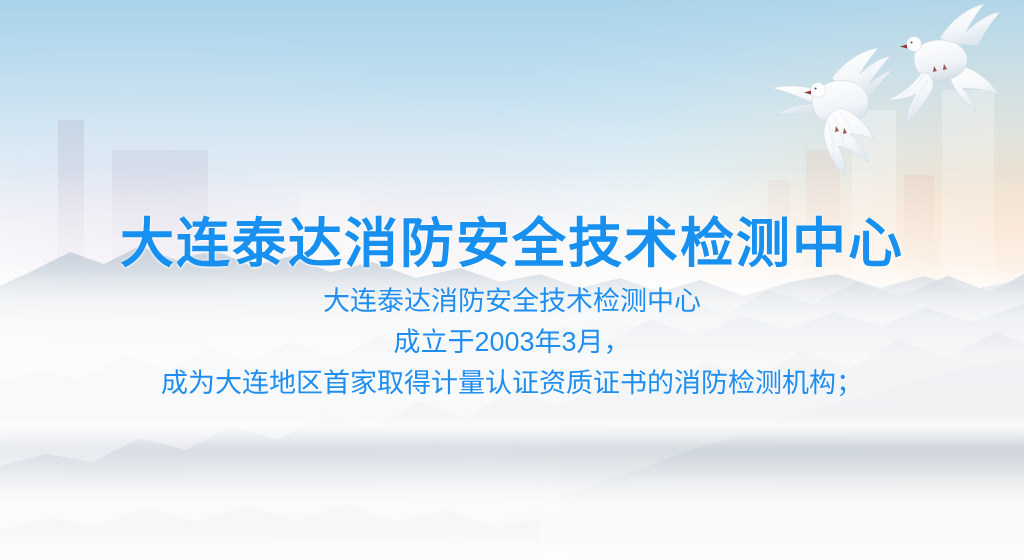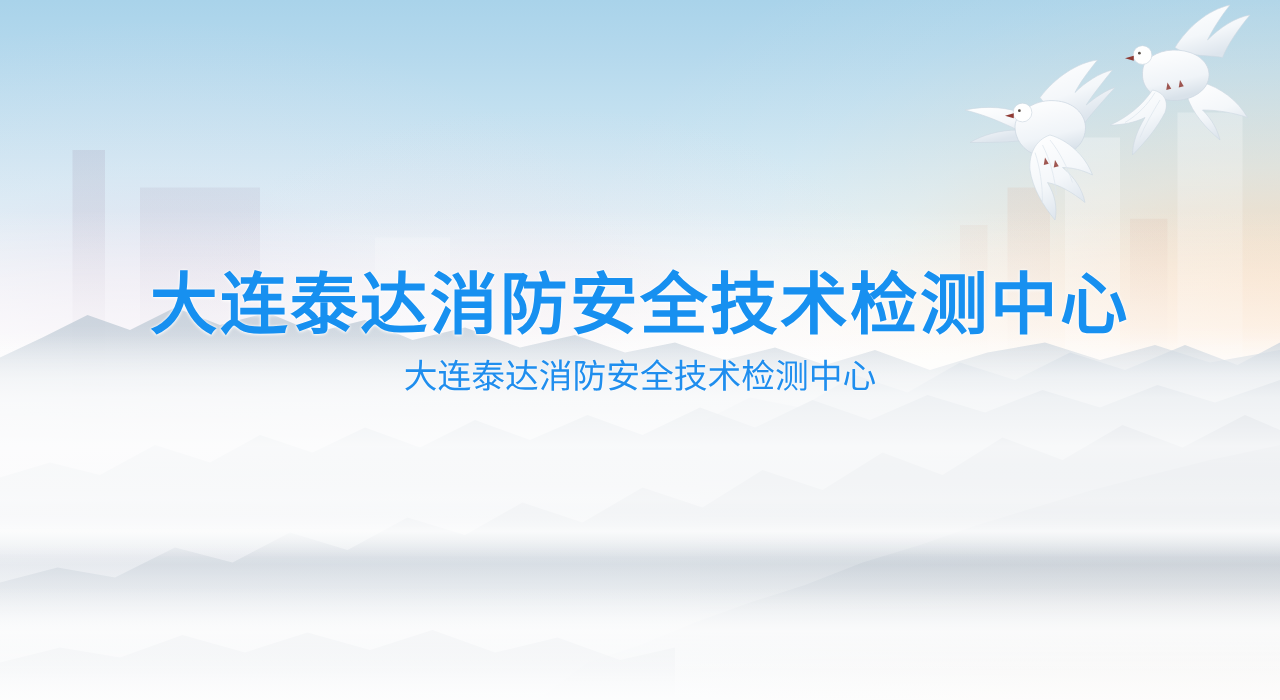--- a/index.html
+++ b/index.html
@@ -355,15 +355,17 @@
       </g>
     </svg>
   </div>
 
   <div class="text-wash" style="top:268px; height:178px;"></div>
 
   <h1 class="title">大连泰达消防安全技术检测中心</h1>
 
   <div class="body-block">
     <div class="body-line">大连泰达消防安全技术检测中心</div>
+    <div class="body-line">成立于2003年3月，</div>
+    <div class="body-line">成为大连地区首家取得计量认证资质证书的消防检测机构；</div>
   </div>
 
 </div>
 
 </body></html>

